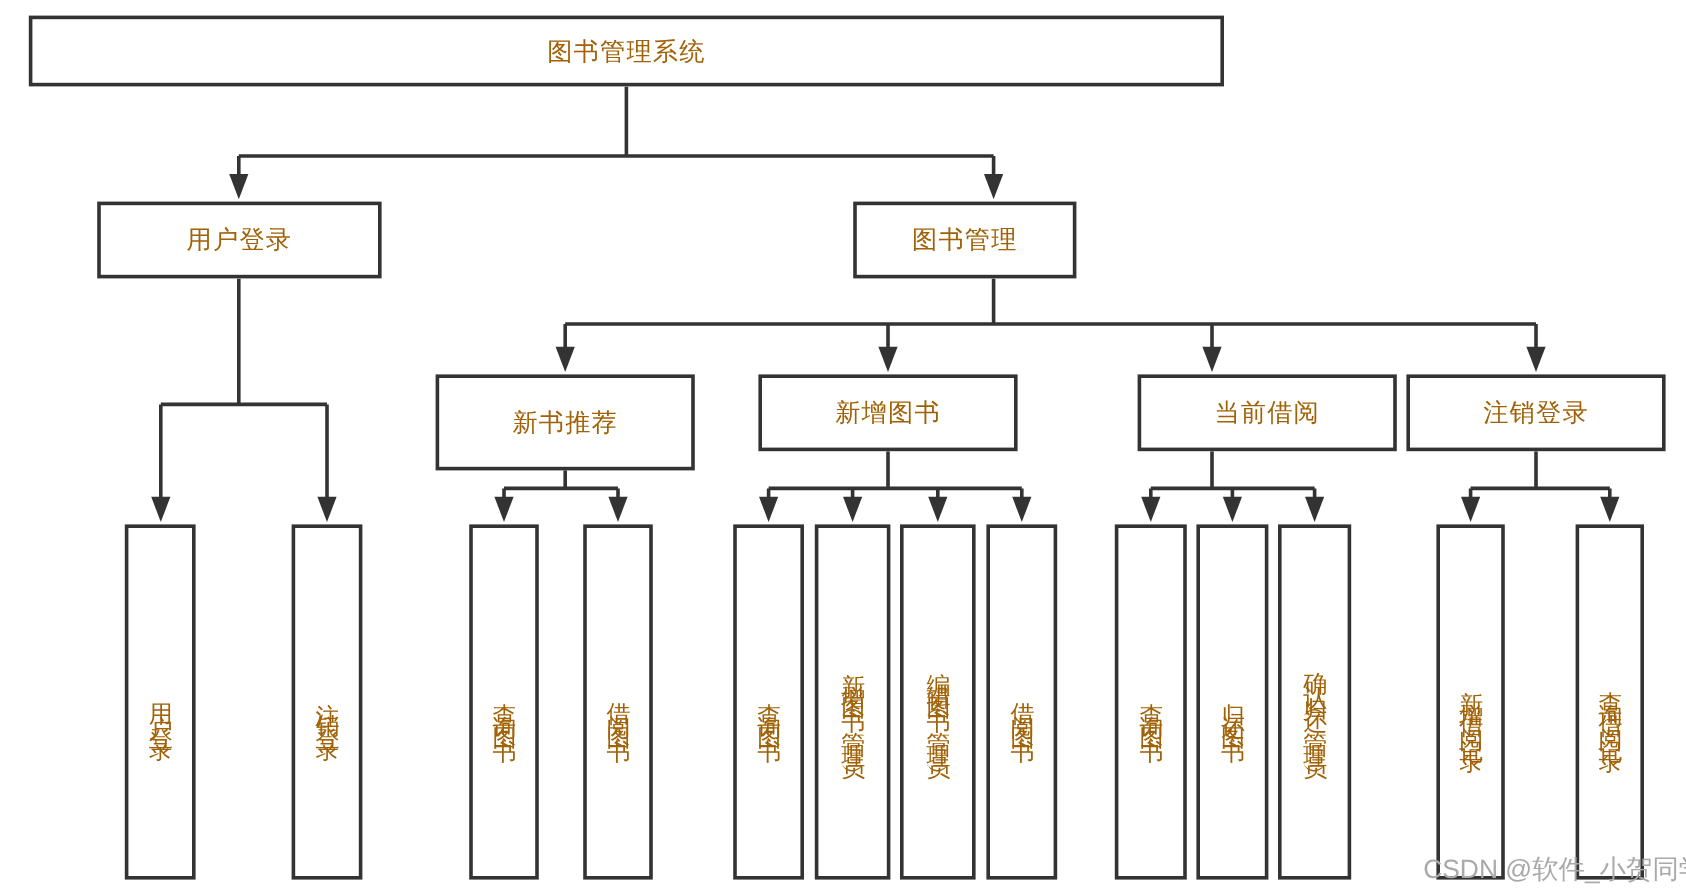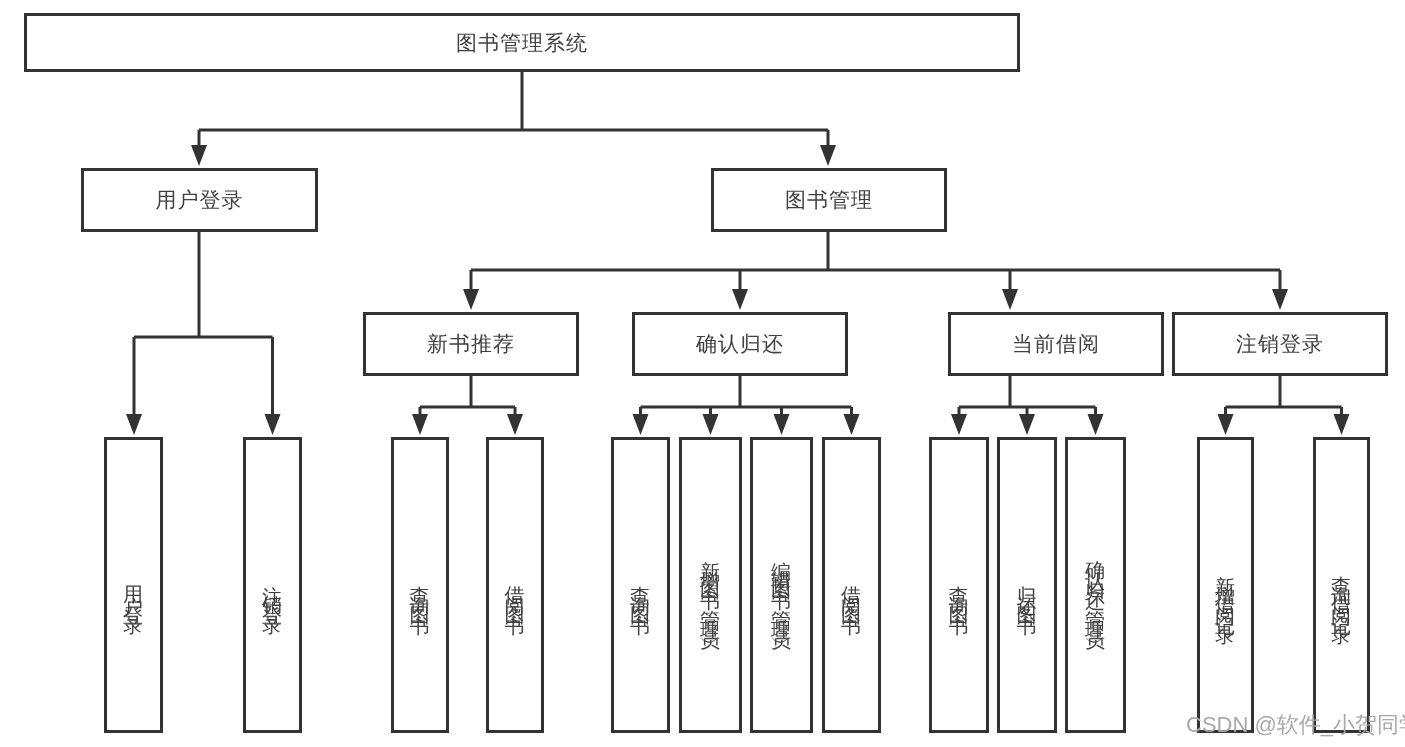--- a/index.html
+++ b/index.html
@@ -21,21 +21,21 @@
     pointer-events: none;
   }
   .node {
     position: absolute;
     box-sizing: border-box;
     border: 3px solid #333333;
     background: #ffffff;
     display: flex;
     align-items: center;
     justify-content: center;
-    color: #404040;
+    color: #a16207;
   }
   .node.h span {
     font-size: 21px;
     letter-spacing: 1px;
     white-space: nowrap;
   }
   .node.v .vtext {
     writing-mode: vertical-rl;
     text-orientation: mixed;
     font-size: 20px;
@@ -97,29 +97,29 @@
   </g>
 </svg>
 
 <div class="node h" style="left:24px;top:13px;width:996px;height:59px">
   <span>图书管理系统</span>
 </div>
 
 <div class="node h" style="left:81px;top:168px;width:237px;height:64px">
   <span>用户登录</span>
 </div>
-<div class="node h" style="left:711px;top:168px;width:236px;height:64px">
+<div class="node h" style="left:711px;top:168px;width:186px;height:64px">
   <span>图书管理</span>
 </div>
 
-<div class="node h" style="left:363px;top:312px;width:216px;height:64px">
+<div class="node h" style="left:363px;top:312px;width:216px;height:80px">
   <span>新书推荐</span>
 </div>
 <div class="node h" style="left:632px;top:312px;width:216px;height:64px">
-  <span>确认归还</span>
+  <span>新增图书</span>
 </div>
 <div class="node h" style="left:948px;top:312px;width:216px;height:64px">
   <span>当前借阅</span>
 </div>
 <div class="node h" style="left:1172px;top:312px;width:216px;height:64px">
   <span>注销登录</span>
 </div>
 
 <div class="node v" style="left:104px;top:437px;width:59px;height:296px">
   <span class="vtext">用户登录</span>

